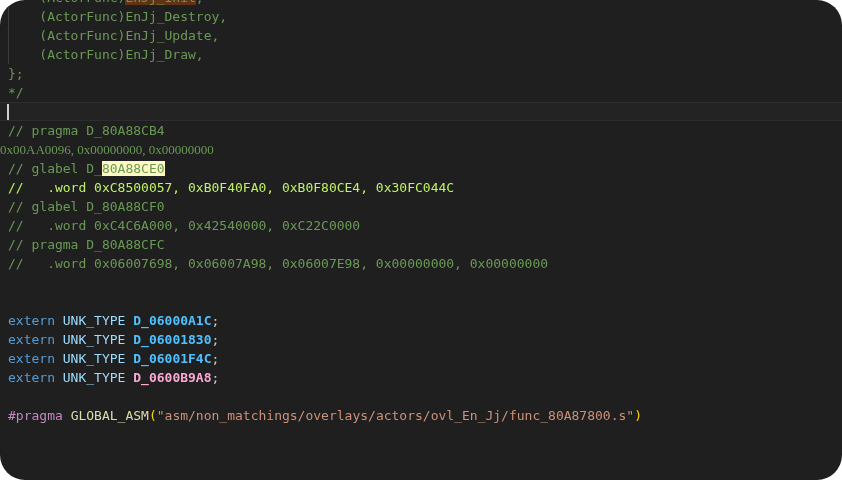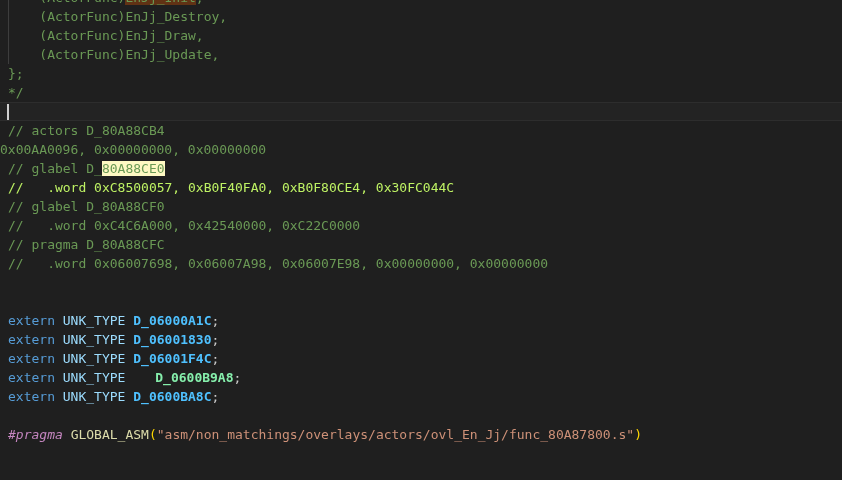--- a/index.html
+++ b/index.html
@@ -10,36 +10,38 @@
     overflow: hidden;
   }
   .editor {
     position: relative;
     width: 842px;
     height: 480px;
     font-family: "DejaVu Sans Mono", "Liberation Mono", monospace;
     font-size: 13px;
     line-height: 19px;
     overflow: hidden;
+    border-radius: 25px;
   }
   #code {
     position: absolute;
     top: -12px;
     left: 0;
     right: 0;
   }
   .line {
     height: 19px;
     white-space: pre;
     padding-left: 8px;
     position: relative;
     box-sizing: border-box;
   }
   .line.wrap {
     padding-left: 0;
+    font-family: Liberation Serif, serif;
   }
   .line.cursor-line {
     border-top: 1px solid #2d2d2d;
     border-bottom: 1px solid #2d2d2d;
     background: rgba(255,255,255,0.02);
     height: 19px;
   }
   .caret {
     position: absolute;
     left: 7px;
@@ -58,37 +60,36 @@
   .bold { font-weight: bold; }
 </style>
 </head>
 <body>
 
 <div class="editor" style="background: rgb(31, 31, 31); color: rgb(204, 204, 204);">
   <div class="indent-guide" style="background: rgb(61, 61, 61);"></div>
   <div id="code">
       <div class="line"><span style="color: rgb(106, 153, 85);">    (ActorFunc)</span><span style="color: rgb(106, 153, 85); background: rgb(97, 50, 20);">EnJj_Init</span><span style="color: rgb(106, 153, 85);">,</span></div>
       <div class="line"><span style="color: rgb(106, 153, 85);">    (ActorFunc)EnJj_Destroy,</span></div>
+      <div class="line"><span style="color: rgb(106, 153, 85);">    (ActorFunc)EnJj_Update,</span></div>
       <div class="line"><span style="color: rgb(106, 153, 85);">    (ActorFunc)EnJj_Draw,</span></div>
-      <div class="line"><span style="color: rgb(106, 153, 85);">    (ActorFunc)EnJj_Update,</span></div>
       <div class="line"><span style="color: rgb(106, 153, 85);">};</span></div>
       <div class="line"><span style="color: rgb(106, 153, 85);">*/</span></div>
       <div class="line cursor-line"><div class="caret" style="background: rgb(207, 207, 207);"></div></div>
-      <div class="line"><span style="color: rgb(106, 153, 85);">// actors D_80A88CB4</span></div>
+      <div class="line"><span style="color: rgb(106, 153, 85);">// pragma D_80A88CB4</span></div>
       <div class="line wrap"><span style="color: rgb(106, 153, 85);">0x00AA0096, 0x00000000, 0x00000000</span></div>
       <div class="line"><span style="color: rgb(106, 153, 85);">// glabel D_</span><span style="color: rgb(106, 153, 85); background: #fef9c3;">80A88CE0</span></div>
       <div class="line"><span style="color: #bef264;">//   .word 0xC8500057, 0xB0F40FA0, 0xB0F80CE4, 0x30FC044C</span></div>
       <div class="line"><span style="color: rgb(106, 153, 85);">// glabel D_80A88CF0</span></div>
       <div class="line"><span style="color: rgb(106, 153, 85); margin-top: 17px;">//   .word 0xC4C6A000, 0x42540000, 0xC22C0000</span></div>
       <div class="line"><span style="color: rgb(106, 153, 85);">// pragma D_80A88CFC</span></div>
       <div class="line"><span style="color: rgb(106, 153, 85);">//   .word 0x06007698, 0x06007A98, 0x06007E98, 0x00000000, 0x00000000</span></div>
       <div class="line"></div>
       <div class="line"></div>
       <div class="line"><span style="color: rgb(86, 156, 214);">extern</span><span style="color: rgb(204, 204, 204);"> </span><span style="color: rgb(156, 220, 254);">UNK_TYPE</span><span style="color: rgb(204, 204, 204);"> </span><span class="bold" style="color: rgb(79, 193, 255);">D_06000A1C</span><span style="color: rgb(204, 204, 204);">;</span></div>
       <div class="line"><span style="color: rgb(86, 156, 214);">extern</span><span style="color: rgb(204, 204, 204);"> </span><span style="color: rgb(156, 220, 254);">UNK_TYPE</span><span style="color: rgb(204, 204, 204);"> </span><span class="bold" style="color: rgb(79, 193, 255);">D_06001830</span><span style="color: rgb(204, 204, 204);">;</span></div>
       <div class="line"><span style="color: rgb(86, 156, 214);">extern</span><span style="color: rgb(204, 204, 204);"> </span><span style="color: rgb(156, 220, 254);">UNK_TYPE</span><span style="color: rgb(204, 204, 204);"> </span><span class="bold" style="color: rgb(79, 193, 255);">D_06001F4C</span><span style="color: rgb(204, 204, 204);">;</span></div>
-      <div class="line"><span style="color: rgb(86, 156, 214);">extern</span><span style="color: rgb(204, 204, 204);"> </span><span style="color: rgb(156, 220, 254);">UNK_TYPE</span><span style="color: rgb(204, 204, 204);"> </span><span class="bold" style="color: #86efac; margin-left: 22px;">D_0600B9A8</span><span style="color: rgb(204, 204, 204);">;</span></div>
-      <div class="line"><span style="color: rgb(86, 156, 214);">extern</span><span style="color: rgb(204, 204, 204);"> </span><span style="color: rgb(156, 220, 254);">UNK_TYPE</span><span style="color: rgb(204, 204, 204);"> </span><span class="bold" style="color: rgb(79, 193, 255);">D_0600BA8C</span><span style="color: rgb(204, 204, 204);">;</span></div>
+      <div class="line"><span style="color: rgb(86, 156, 214);">extern</span><span style="color: rgb(204, 204, 204);"> </span><span style="color: rgb(156, 220, 254);">UNK_TYPE</span><span style="color: rgb(204, 204, 204);"> </span><span class="bold" style="color: #f9a8d4;">D_0600B9A8</span><span style="color: rgb(204, 204, 204);">;</span></div>
       <div class="line"></div>
-      <div class="line"><span style="color: rgb(197, 134, 192); font-style: italic;">#pragma</span><span style="color: rgb(204, 204, 204);"> </span><span style="color: rgb(220, 220, 170);">GLOBAL_ASM</span><span style="color: rgb(255, 215, 0);">(</span><span style="color: rgb(206, 145, 120);">"asm/non_matchings/overlays/actors/ovl_En_Jj/func_80A87800.s"</span><span style="color: rgb(255, 215, 0);">)</span></div>
+      <div class="line"><span style="color: rgb(197, 134, 192);">#pragma</span><span style="color: rgb(204, 204, 204);"> </span><span style="color: rgb(220, 220, 170);">GLOBAL_ASM</span><span style="color: rgb(255, 215, 0);">(</span><span style="color: rgb(206, 145, 120);">"asm/non_matchings/overlays/actors/ovl_En_Jj/func_80A87800.s"</span><span style="color: rgb(255, 215, 0);">)</span></div>
       <div class="line"></div>
     </div>
 </div>
 
 </body></html>

